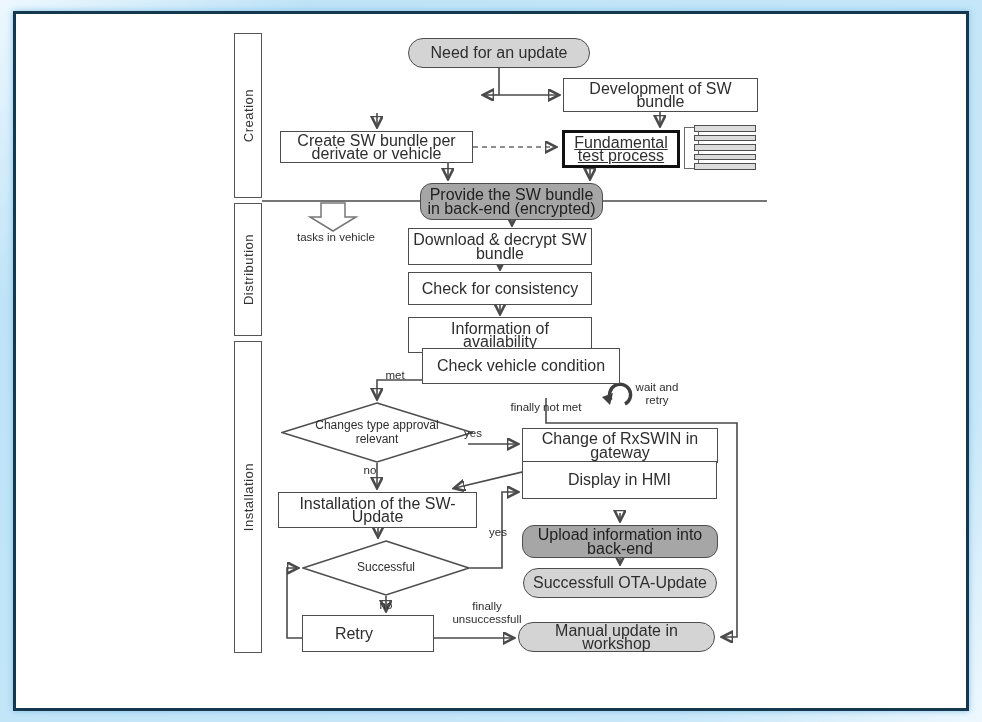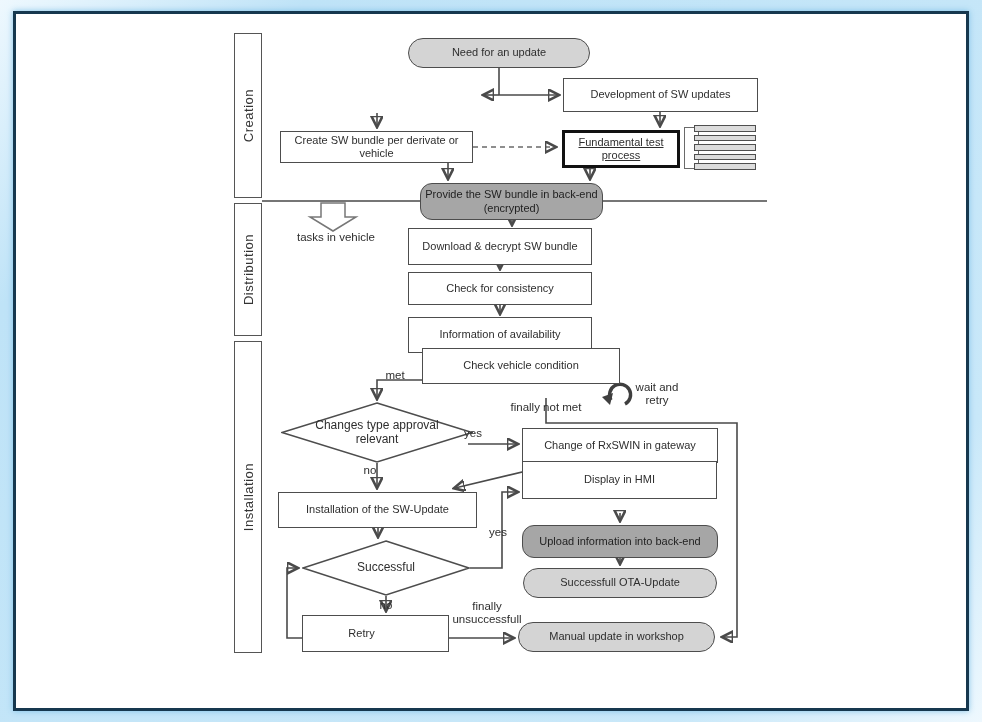--- a/index.html
+++ b/index.html
@@ -2,21 +2,21 @@
 <html><head>
 <meta charset="utf-8">
 <style>
   html,body{margin:0;padding:0;background:#e9f5fc;}
   .page{position:relative;width:982px;height:722px;font-family:"Liberation Sans",sans-serif;
         background:linear-gradient(135deg,#eef8fe 0%,#bfe3f7 18%,#c9e8f9 82%,#eef8fe 100%);overflow:hidden;}
   .frame-inner{position:absolute;left:13px;top:11px;right:13px;bottom:11px;
         border:3.5px solid #16384f;background:#ffffff;box-shadow:0 0 6px rgba(120,190,230,.9);}
   .canvas{position:absolute;inset:0;}
   .node{position:absolute;display:flex;align-items:center;justify-content:center;text-align:center;
-        border:1.5px solid #4d4d4d;background:#fff;color:#2e2e2e;font-size:11px;line-height:13.5px;
+        border:1.5px solid #4d4d4d;background:#fff;color:#2e2e2e;font-size:16px;line-height:13.5px;
         padding:1px 4px;box-sizing:border-box;}
   .pill{border-radius:16px;background:#d4d4d4;}
   .gray{background:#a6a6a6;color:#1f1f1f;border-radius:12px;}
   .bold-box{border:3.5px solid #111;text-decoration:underline;}
   .phase{position:absolute;left:234px;width:28px;border:1.5px solid #555;background:#fff;
         display:flex;align-items:center;justify-content:center;box-sizing:border-box;}
   .phase span{writing-mode:vertical-rl;transform:rotate(180deg);font-size:13px;color:#333;letter-spacing:.5px;}
   .lbl{position:absolute;font-size:11.5px;line-height:12.5px;color:#2e2e2e;text-align:center;}
   .diamond{position:absolute;}
   .diamond svg{position:absolute;inset:0;width:100%;height:100%;}
@@ -117,21 +117,21 @@
     <div class="phase" style="top:203px;height:133px">
       <span>Distribution</span>
     </div>
     <div class="phase" style="top:341px;height:312px">
       <span>Installation</span>
     </div>
 
     <div class="node pill" style="left:408px;top:38px;width:182px;height:30px">Need for an update</div>
 
 
-    <div class="node" style="left:563px;top:78px;width:195px;height:34px">Development of SW updates</div>
+    <div class="node" style="left:563px;top:78px;width:195px;height:34px">Development of SW bundle</div>
 
     <div class="node" style="left:280px;top:131px;width:193px;height:32px">Create SW bundle per derivate or vehicle</div>
 
     <div class="node bold-box" style="left:562px;top:130px;width:118px;height:38px">Fundamental test process</div>
 
     <div class="stack-icon">
       <div class="spine"></div>
       <div class="bar" style="top:0"></div>
       <div class="bar" style="top:9.5px"></div>
       <div class="bar" style="top:19px"></div>
@@ -181,20 +181,20 @@
 
     <div class="diamond" style="left:302px;top:540px;width:168px;height:56px">
       <svg viewBox="0 0 168 56" preserveAspectRatio="none">
         <polygon points="84,1 167,28 84,55 1,28" fill="#fff" stroke="#4d4d4d" stroke-width="1.5" vector-effect="non-scaling-stroke"></polygon>
       </svg>
       <div class="dtext">Successful</div>
     </div>
 
     <div class="lbl" style="left:371px;top:599px;width:30px">no</div>
 
-    <div class="node" style="left:302px;top:615px;width:147px;height:37px;padding-right:32px">Retry</div>
+    <div class="node" style="left:302px;top:615px;width:132px;height:37px;padding-right:32px">Retry</div>
 
     <div class="lbl" style="left:447px;top:600px;width:80px">finally unsuccessfull</div>
 
     <div class="node pill" style="left:518px;top:622px;width:197px;height:30px">Manual update in workshop</div>
 
   </div>
 </div>
 
 </body></html>

